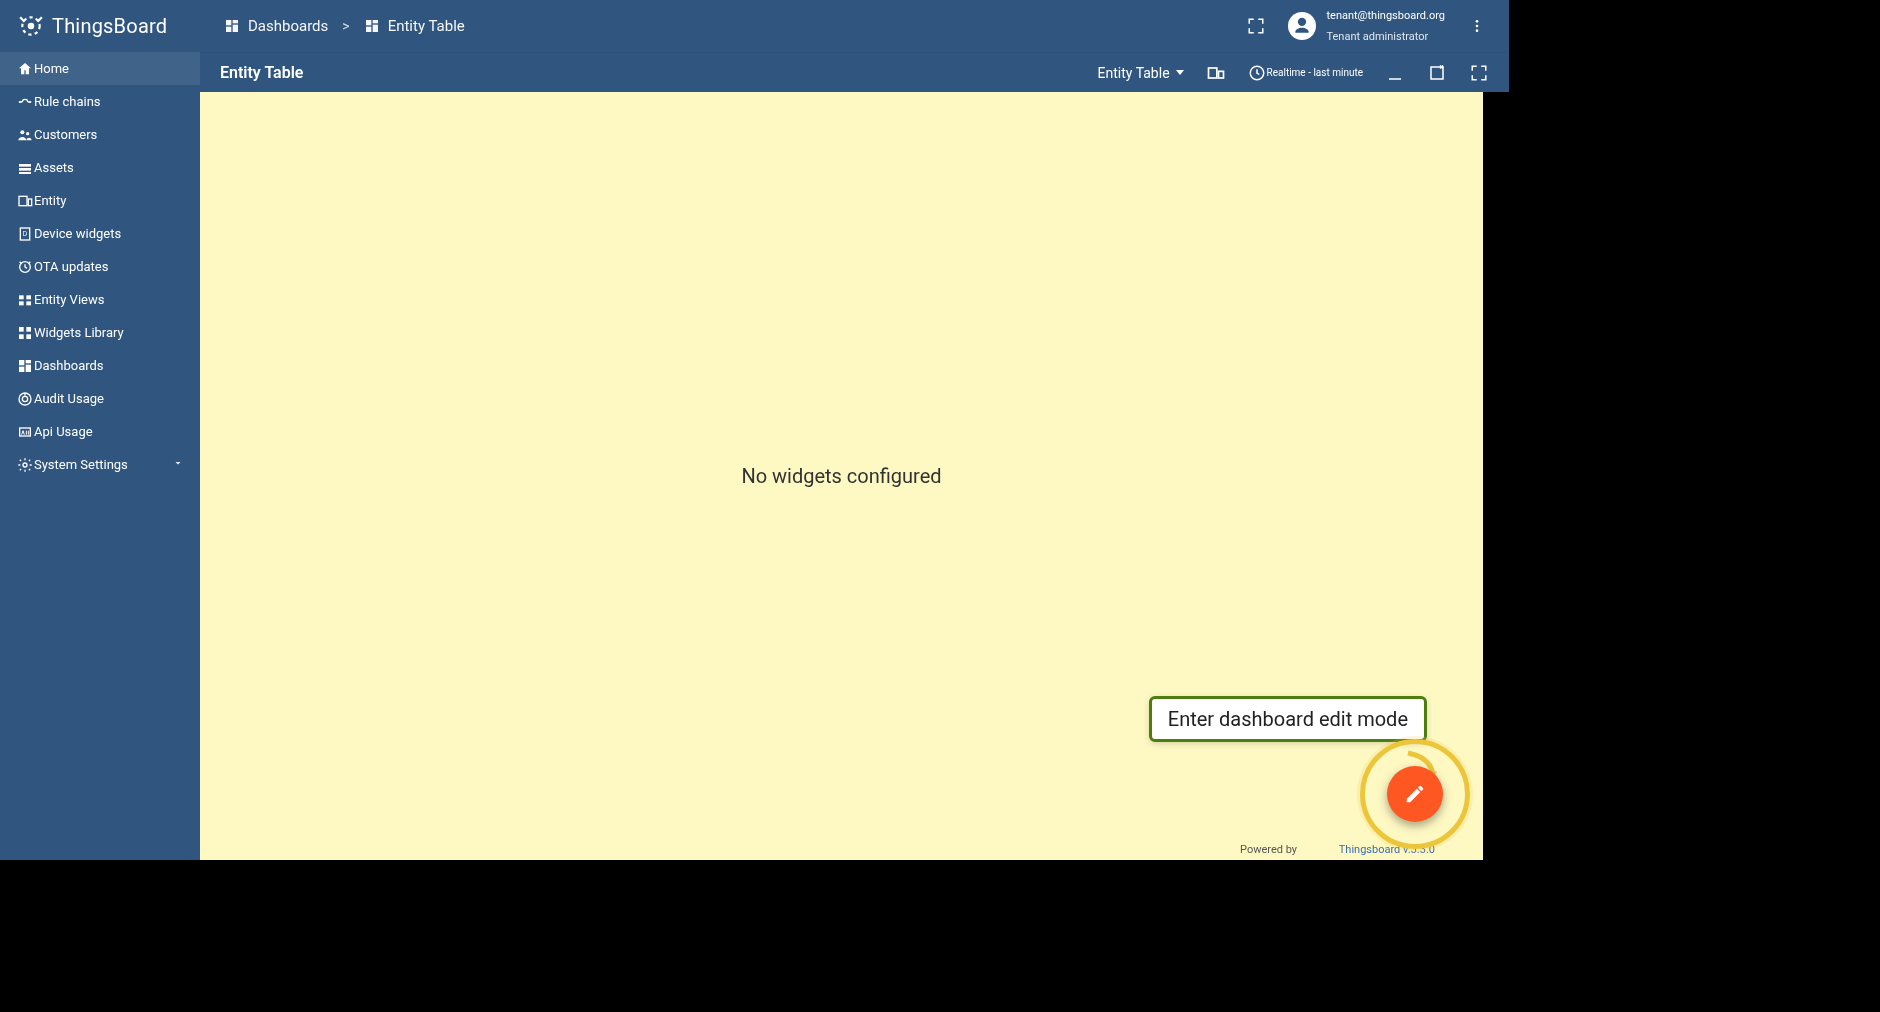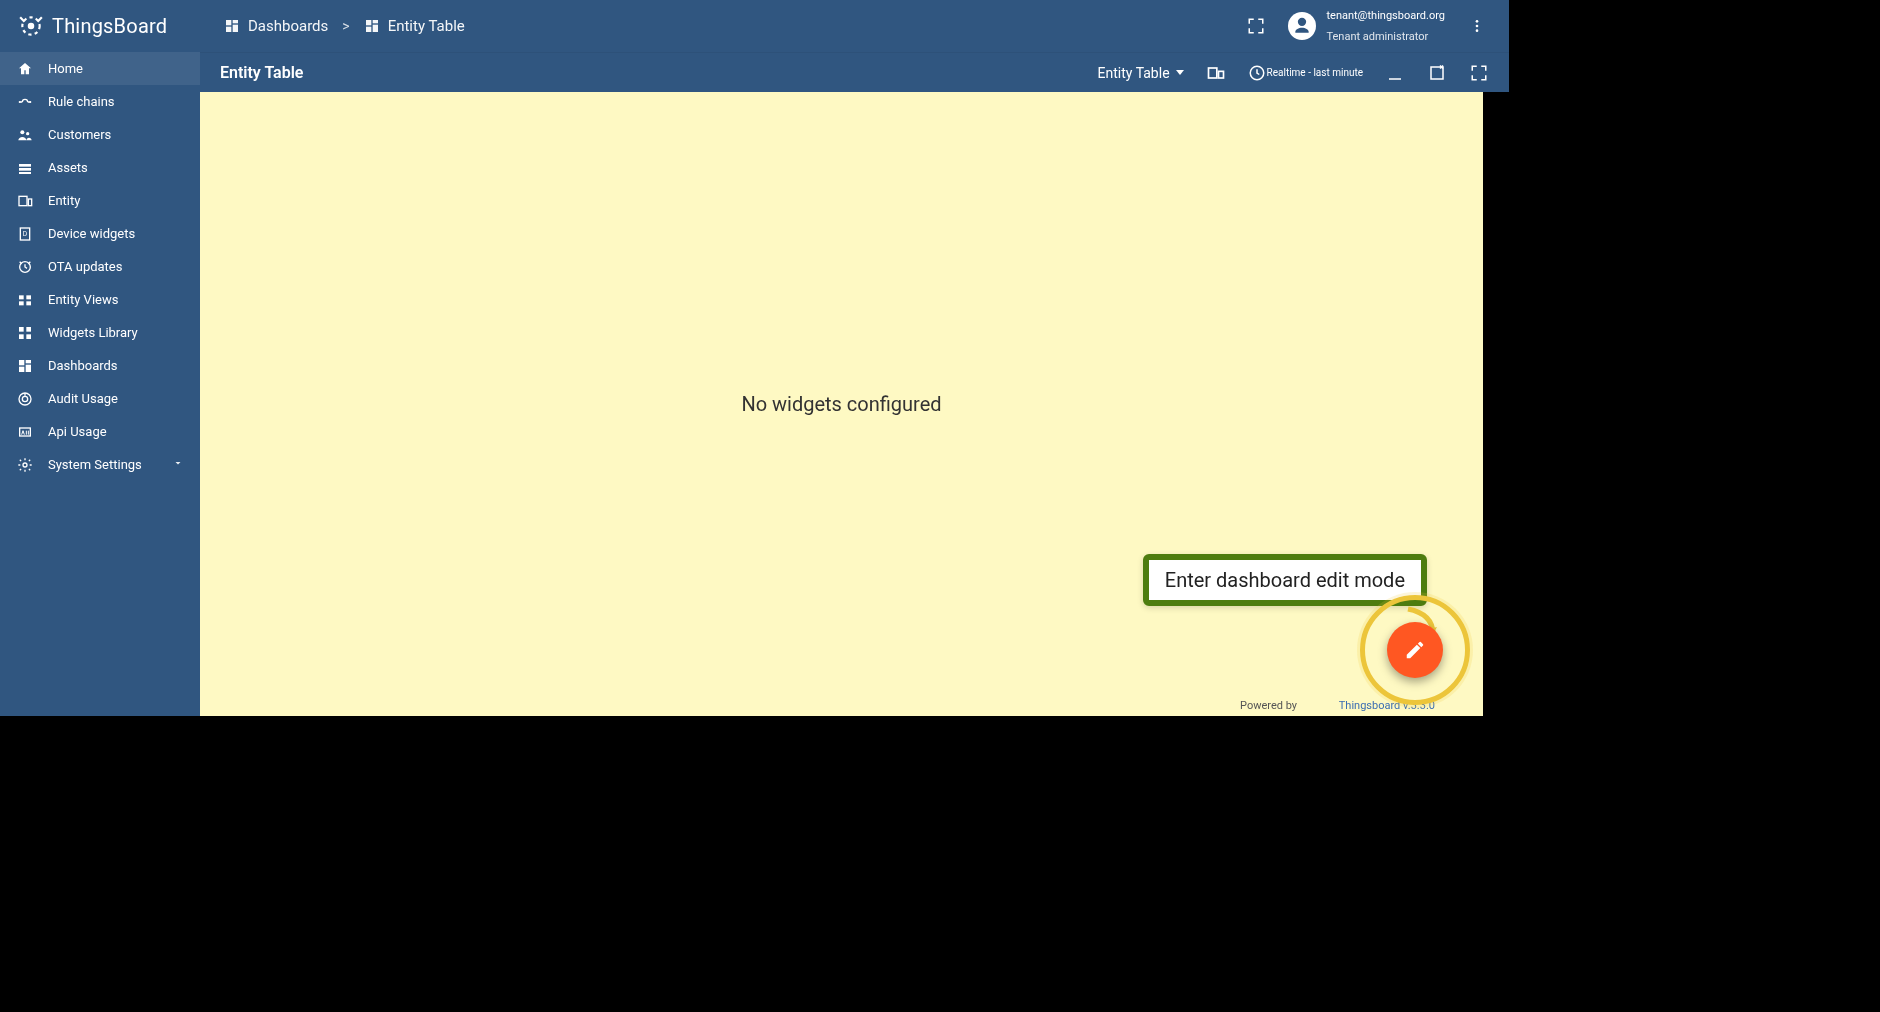--- a/index.html
+++ b/index.html
@@ -1,20 +1,20 @@
 <!DOCTYPE html>
 <html><head>
 <meta charset="utf-8">
 <style>
   * { box-sizing: border-box; margin: 0; padding: 0; }
   html, body { width: 100%; height: 100%; font-family: "Segoe UI", Roboto, Arial, sans-serif; background: #000; }
   .app {
     position: relative;
     width: 1509px;
-    height: 716px;
+    height: 860px;
     background: #e5e5e5;
     overflow: hidden;
   }
   
   .topbar {
     position: absolute;
     top: 0; left: 0; right: 0;
     height: 52px;
     background: #305680;
     display: flex;
@@ -73,21 +73,20 @@
     position: absolute;
     top: 52px; left: 0; bottom: 0;
     width: 200px;
     background: #305680;
     color: #fff;
     overflow-y: auto;
   }
   .side-item {
     display: flex;
     align-items: center;
-    gap: 14px;
     height: 33px;
     padding: 0 16px;
     font-size: 13px;
     cursor: pointer;
     position: relative;
   }
   .side-item.active {
     background: rgba(255,255,255,0.08);
   }
   .side-item .si-icon { width: 18px; display:flex; justify-content:center; }
@@ -166,23 +165,23 @@
     border-radius: 50%;
     transform: translate(-50%, -50%);
     display: flex; align-items: center; justify-content: center;
     box-shadow: 0 4px 10px rgba(0,0,0,0.35);
     pointer-events: auto;
     cursor: pointer;
   }
   .tooltip {
     position: absolute;
     right: 82px;
-    bottom: 110px;
+    bottom: 118px;
     background: #fff;
-    border: 6px solid #4d7c0f;
+    border: 3px solid #4d7c0f;
     border-radius: 6px;
     padding: 8px 16px;
     font-size: 20px;
     color: #222;
     box-shadow: 0 2px 6px rgba(0,0,0,0.15);
     white-space: nowrap;
   }
   .arrow {
     position: absolute;
     right: 66px;

